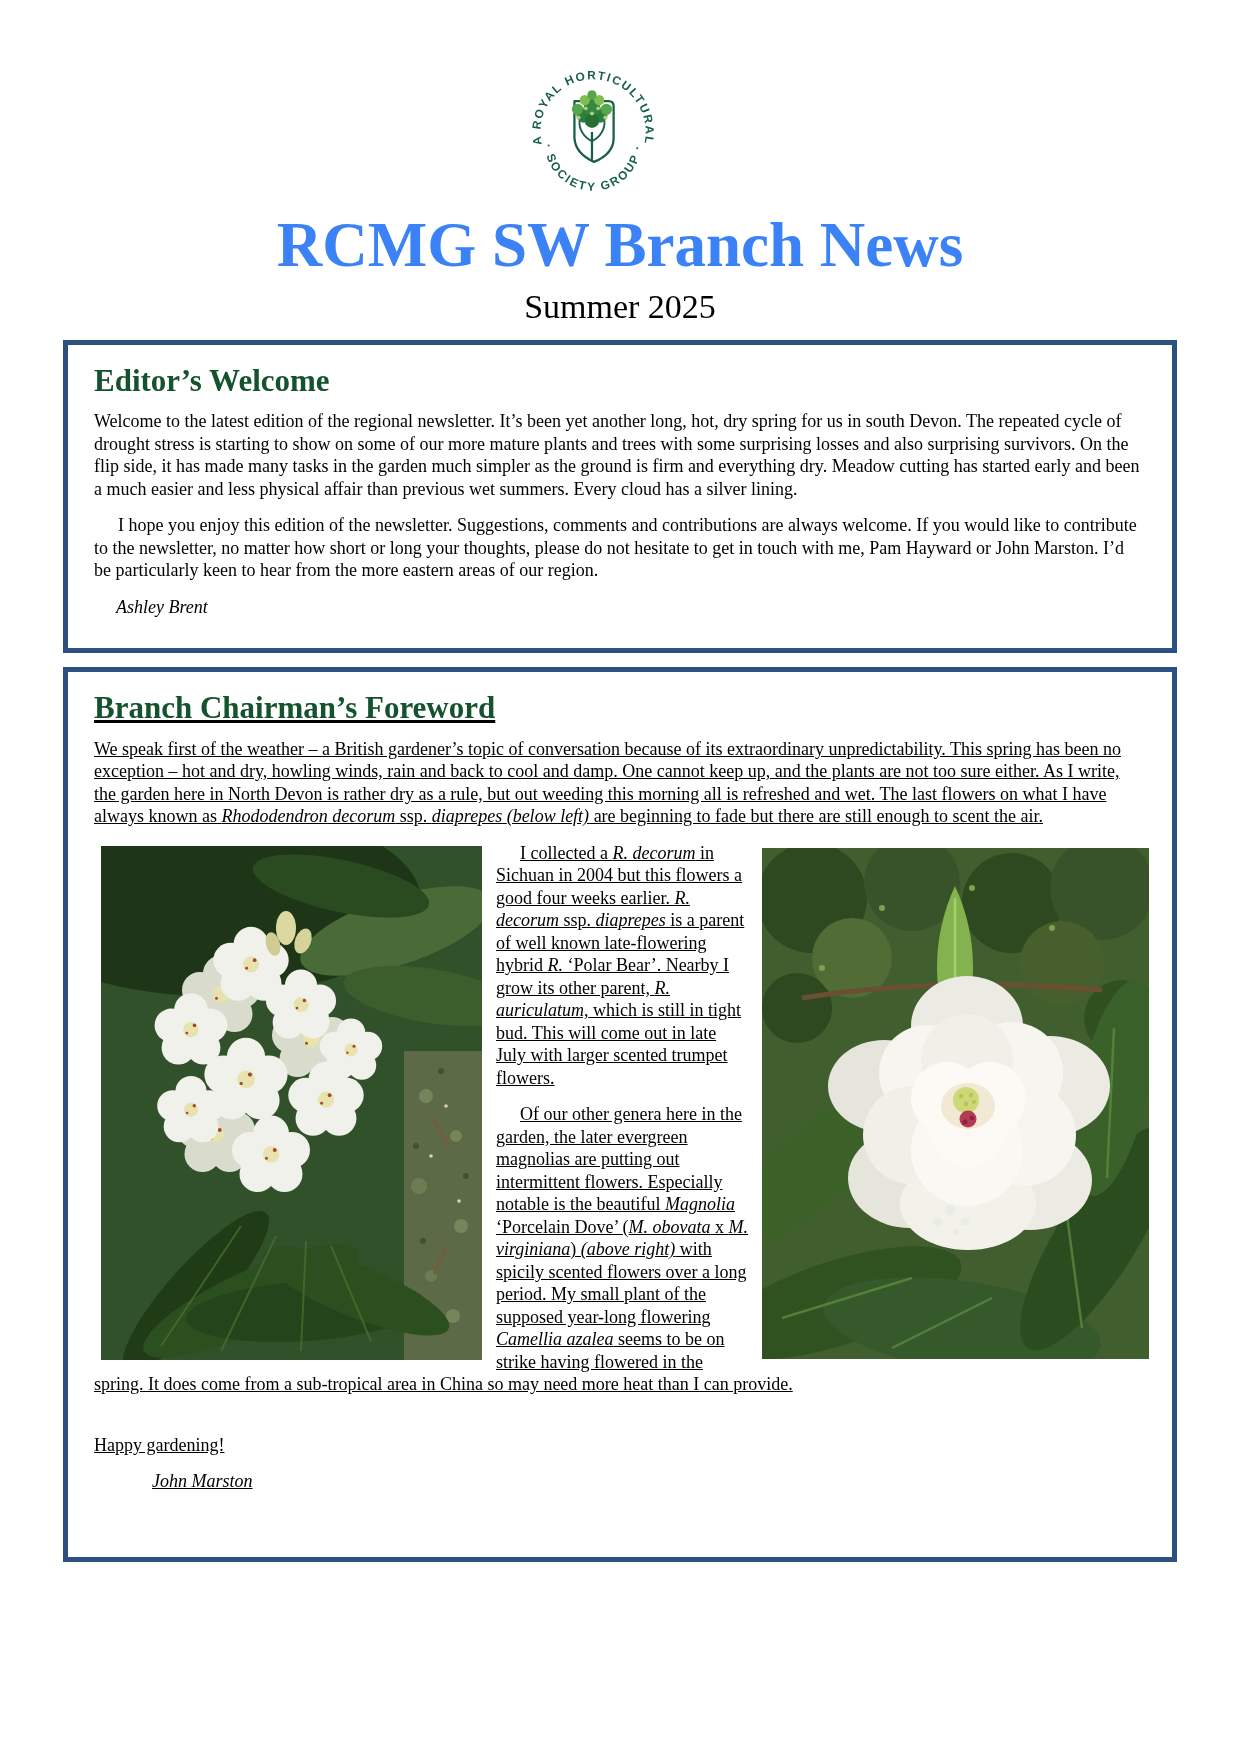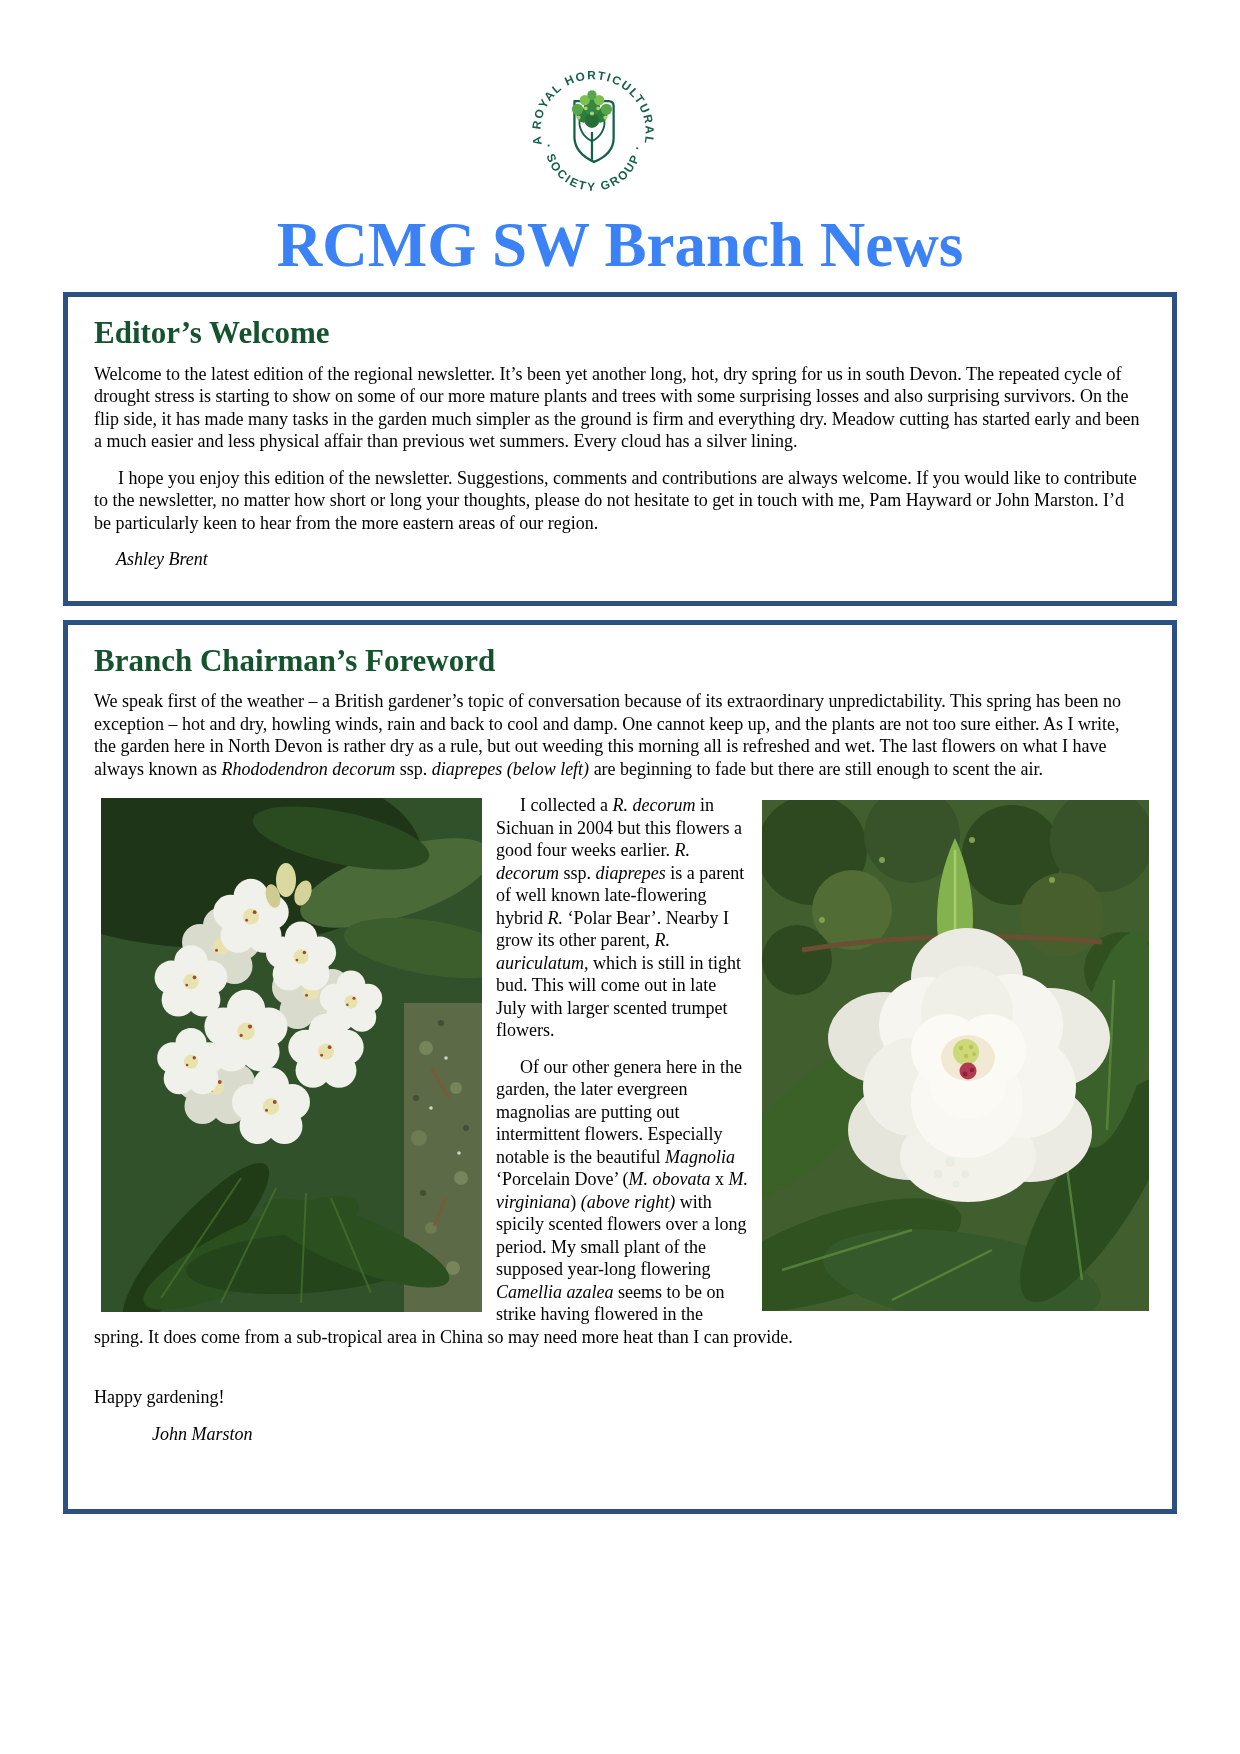--- a/index.html
+++ b/index.html
@@ -31,21 +31,21 @@
   p.indent{text-indent:24px;}
   .signature{font-style:italic;margin:8px 0 0 22px !important;}
   .signature2{font-style:italic;margin:14px 0 0 58px !important;}
   .it{font-style:italic;}
   
   .wrap{margin-top:2px;}
   .wrap::after{content:"";display:block;clear:both;}
   .photo-left{float:left;width:381px;height:514px;margin:4px 14px 6px 7px;}
   .photo-right{float:right;width:387px;height:511px;margin:6px -9px 6px 13px;}
   .closing{margin-top:24px !important;}
-  .box2-pad{padding-bottom:64px;}
+  .box2-pad{padding-bottom:64px;text-decoration:underline;}
 </style>
 </head>
 <body>
 
 <div class="page">
 
   <div class="masthead">
     <div class="logo-wrap">
       <svg width="132" height="132" viewBox="0 0 128 128">
         <defs>
@@ -79,20 +79,21 @@
           <circle cx="63" cy="28" r="4.5" fill="#57a64b"></circle>
           <circle cx="50" cy="50" r="2" fill="#a8d36e"></circle>
           <circle cx="76" cy="50" r="2" fill="#a8d36e"></circle>
           <circle cx="63" cy="46" r="2" fill="#a8d36e"></circle>
           <circle cx="57" cy="41" r="1.8" fill="#a8d36e"></circle>
           <circle cx="69" cy="41" r="1.8" fill="#a8d36e"></circle>
         </g>
       </svg>
     </div>
     <h1 class="page-title">RCMG SW Branch News</h1>
+    <div class="page-subtitle">Summer 2025</div>
   </div>
 
   <section class="box">
     <h2>Editor’s Welcome</h2>
     <p>Welcome to the latest edition of the regional newsletter. It’s been yet another long, hot, dry spring for us in south Devon. The repeated cycle of drought stress is starting to show on some of our more mature plants and trees with some surprising losses and also surprising survivors. On the flip side, it has made many tasks in the garden much simpler as the ground is firm and everything dry. Meadow cutting has started early and been a much easier and less physical affair than previous wet summers. Every cloud has a silver lining.</p>
     <p class="indent">I hope you enjoy this edition of the newsletter. Suggestions, comments and contributions are always welcome. If you would like to contribute to the newsletter, no matter how short or long your thoughts, please do not hesitate to get in touch with me, Pam Hayward or John Marston. I’d be particularly keen to hear from the more eastern areas of our region.</p>
     <p class="signature">Ashley Brent</p>
   </section>
 
   <section class="box box2-pad">

